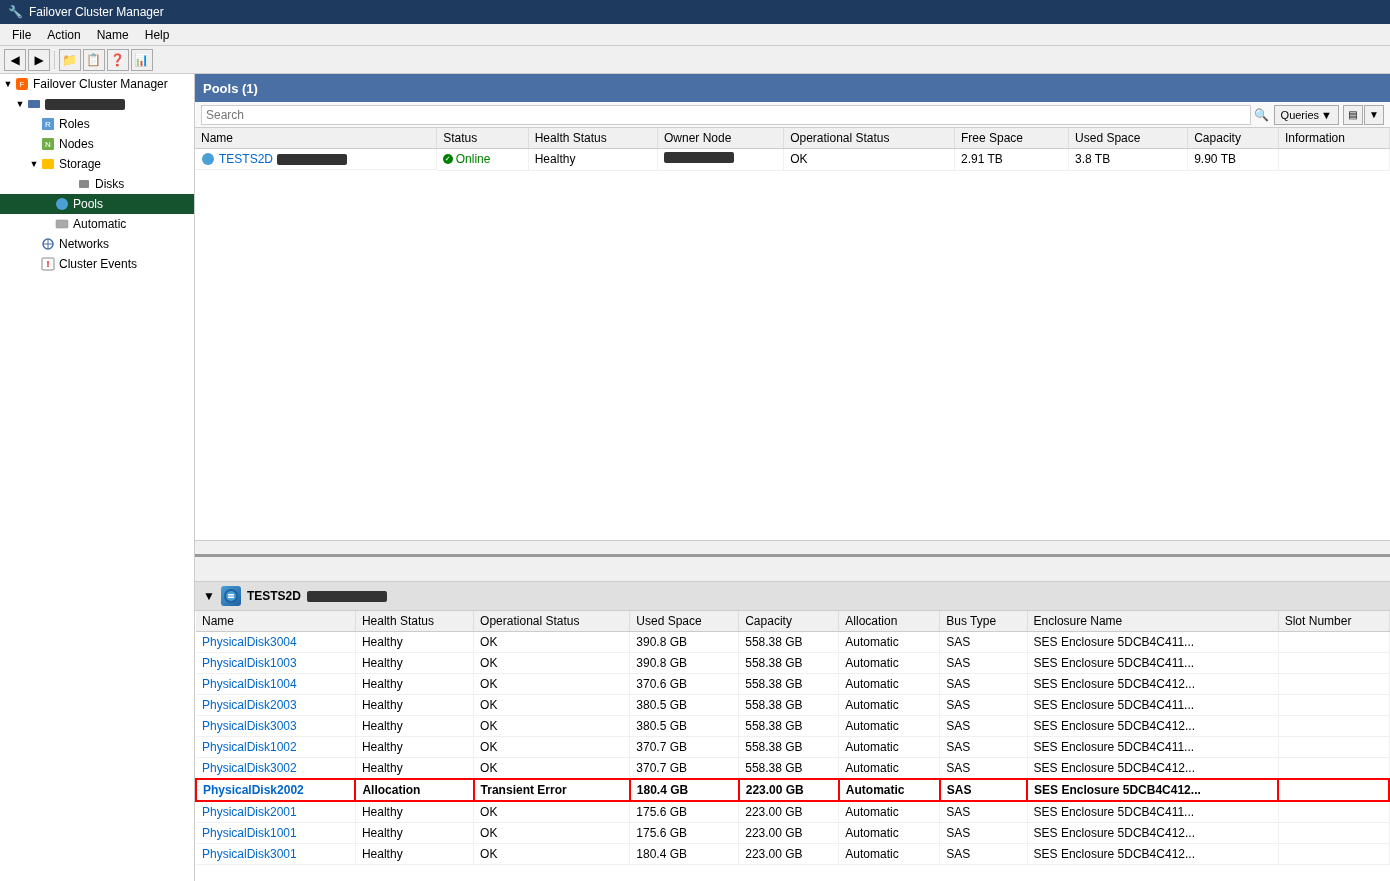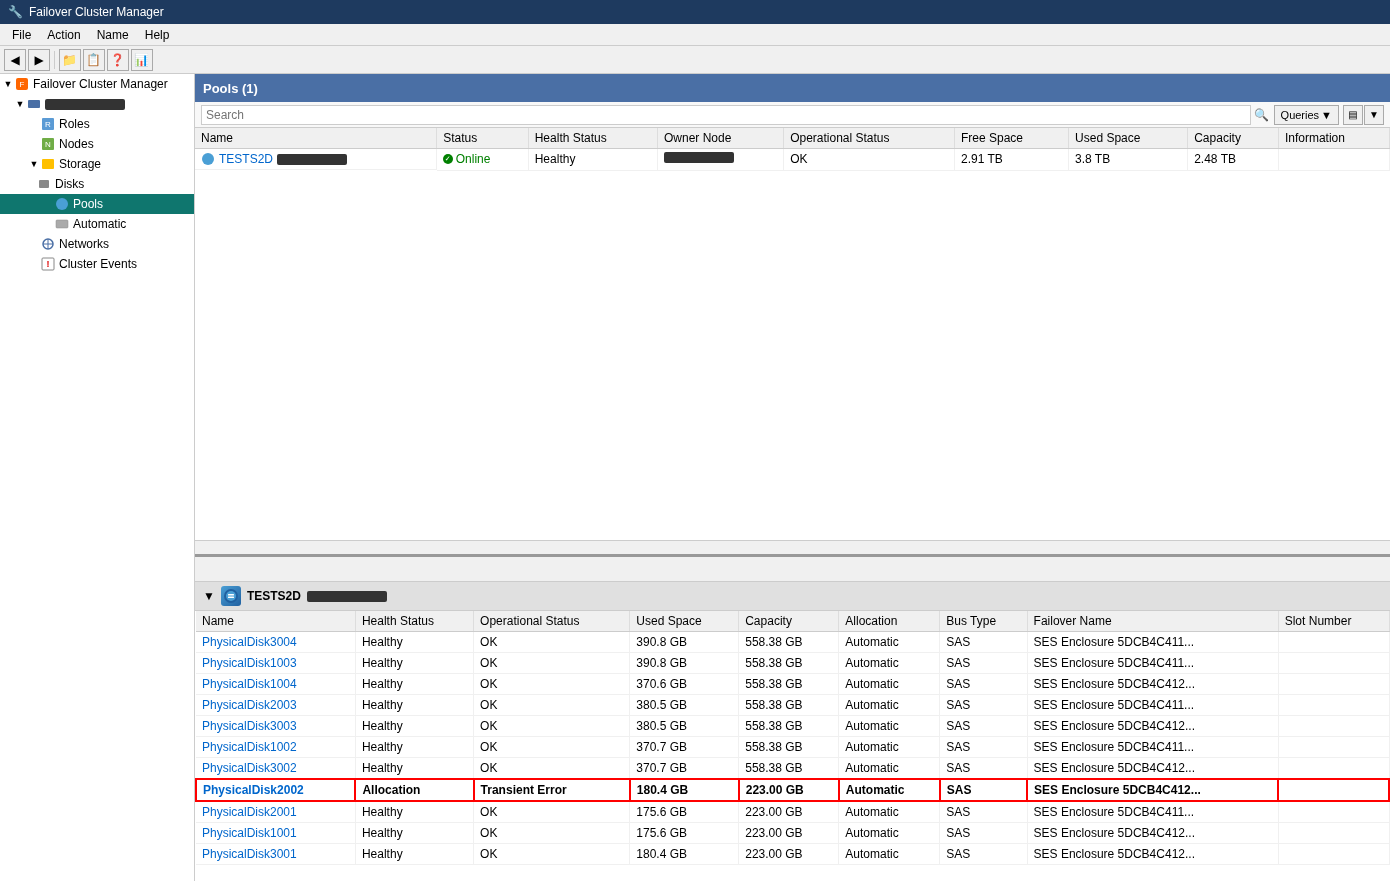--- a/index.html
+++ b/index.html
@@ -16,21 +16,21 @@
     .toolbar { background: #f0f0f0; border-bottom: 1px solid #ccc; padding: 2px 4px; display: flex; gap: 2px; height: 28px; align-items: center; }
     .toolbar-btn { width: 22px; height: 22px; background: #f0f0f0; border: 1px solid #aaa; display: flex; align-items: center; justify-content: center; cursor: pointer; font-size: 12px; }
     .toolbar-sep { width: 1px; height: 18px; background: #ccc; margin: 0 2px; }
     
     
     .main-layout { display: flex; height: calc(881px - 24px - 22px - 28px); }
     
     
     .sidebar { width: 195px; background: #fff; border-right: 1px solid #ccc; overflow-y: auto; flex-shrink: 0; }
     .tree-item { display: flex; align-items: center; padding: 2px 4px; cursor: pointer; white-space: nowrap; }
-    .tree-item.selected { background: #0f766e; color: #fff; }
+    .tree-item.selected { background: #14532d; color: #fff; }
     .tree-toggle { width: 12px; display: inline-flex; align-items: center; justify-content: center; font-size: 9px; cursor: pointer; }
     .tree-icon { width: 16px; height: 16px; margin-right: 3px; display: inline-flex; align-items: center; justify-content: center; flex-shrink: 0; }
     .tree-label { font-size: 12px; }
     
     
     .content { flex: 1; display: flex; flex-direction: column; overflow: hidden; gap: 24px; }
     
     
     .top-panel { display: flex; flex-direction: column; flex: 1; min-height: 0; border-bottom: 3px solid #999; }
     .panel-header { background: #4a6fa5; color: #fff; padding: 4px 8px; font-size: 13px; font-weight: bold; height: 28px; display: flex; align-items: center; }
@@ -141,21 +141,21 @@
     <div class="tree-item" style="padding-left:28px;">
       <span class="tree-toggle chevron">▼</span>
       <span class="tree-icon">
         <svg width="14" height="14">
             <rect x="1" y="2" width="12" height="10" rx="1" fill="#ffc000"></rect>
           </svg>
       </span>
       <span class="tree-label">Storage</span>
     </div>
 
-    <div class="tree-item" style="padding-left:24px;text-align:center;">
+    <div class="tree-item" style="padding-left:64px;text-align:center;">
       <span class="tree-toggle chevron" style="visibility:hidden;">▶</span>
       <span class="tree-icon">
         <svg width="14" height="14">
             <rect x="2" y="3" width="10" height="8" rx="1" fill="#888"></rect>
           </svg>
       </span>
       <span class="tree-label">Disks</span>
     </div>
 
     <div class="tree-item selected" style="padding-left:42px;">
@@ -250,21 +250,21 @@
         Online
       </span>
     </td>
     <td>Healthy</td>
     <td>
       <span style="background:#333; width:70px; height:11px; display:inline-block; border-radius:2px;"></span>
     </td>
     <td>OK</td>
     <td>2.91 TB</td>
     <td>3.8 TB</td>
-    <td>2.48 TB</td>
+    <td>9.90 TB</td>
     <td></td>
   </tr>
             </tbody>
         </table>
       </div>
       <div class="scrollbar-area"></div>
     </div>
 
     <div class="bottom-panel">
       <div class="bottom-panel-header">
@@ -284,21 +284,21 @@
         <table>
           <thead>
             <tr>
               <th>Name</th>
               <th>Health Status</th>
               <th>Operational Status</th>
               <th>Used Space</th>
               <th>Capacity</th>
               <th>Allocation</th>
               <th>Bus Type</th>
-              <th>Failover Name</th>
+              <th>Enclosure Name</th>
               <th>Slot Number</th>
             </tr>
           </thead>
           <tbody id="disks-tbody">
           <tr>
     <td style="">
       <span class="link-text">PhysicalDisk3004</span>
     </td>
     <td style="">Healthy</td>
     <td style="">OK</td>

